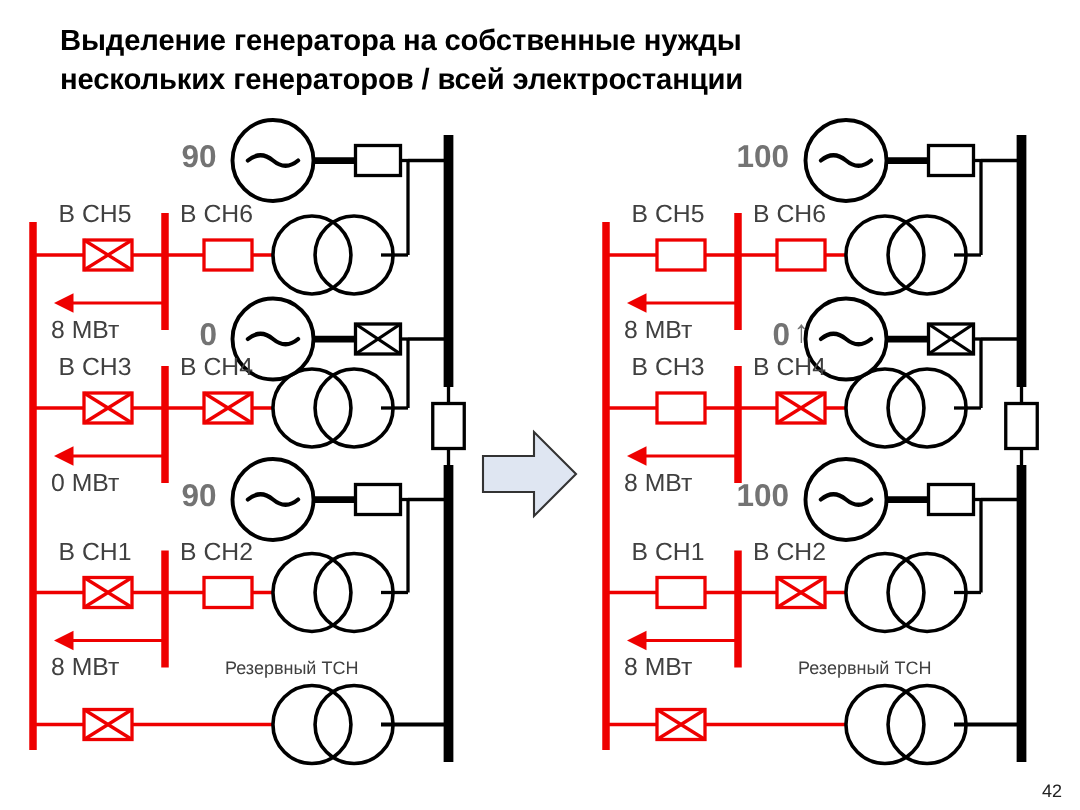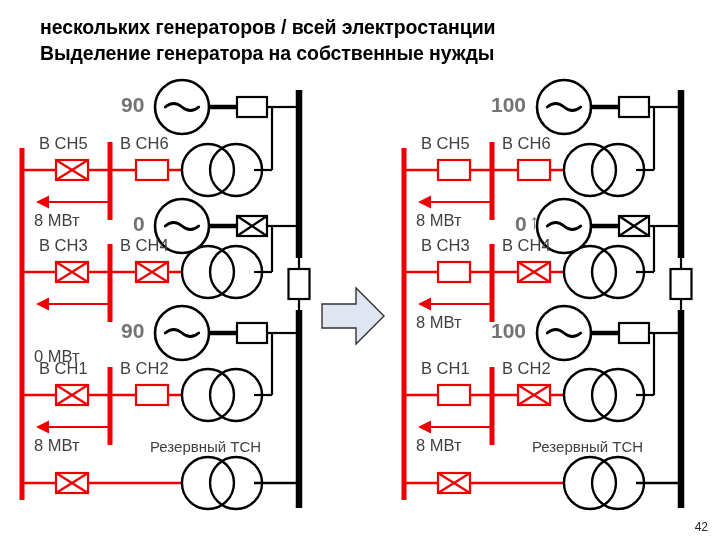--- a/index.html
+++ b/index.html
@@ -25,21 +25,21 @@
 
   svg.diagram{position:absolute;left:0;top:0;width:720px;height:540px;}
 
   .lbl{
     position:absolute;
     font-size:16.5px;
     color:#404040;
     white-space:nowrap;
     font-family:"Liberation Sans", sans-serif;
   }
-  .lbl.small{font-size:15px;}
+  .lbl.small{font-size:12px;}
   .num{
     position:absolute;
     font-size:21px;
     color:#737373;
     font-weight:bold;
     white-space:nowrap;
     font-family:Liberation Sans, sans-serif;
   }
   .pageno{
     position:absolute;
@@ -48,22 +48,22 @@
     color:#222;
     margin-top:28px;
   }
 </style>
 </head>
 <body>
 
 <div id="stage">
 
   <div class="title">
+    <div>Выделение генератора на собственные нужды</div>
     <div>нескольких генераторов / всей электростанции</div>
-    <div>Выделение генератора на собственные нужды</div>
   </div>
 
   <svg class="diagram" id="svg-root" viewBox="0 0 720 540">
       <line x1="299" y1="90" x2="299" y2="258" stroke="#000000" stroke-width="6.5"></line>
       <line x1="299" y1="310" x2="299" y2="508" stroke="#000000" stroke-width="6.5"></line>
       <line x1="299" y1="258" x2="299" y2="269" stroke="#000" stroke-width="2.2"></line>
       <line x1="299" y1="298" x2="299" y2="310" stroke="#000" stroke-width="2.2"></line>
       <g>
         <rect x="288.5" y="269" width="21" height="30" fill="#ffffff" stroke="#000" stroke-width="2.2"></rect>
       </g>
@@ -284,21 +284,21 @@
       <line x1="636" y1="483" x2="681" y2="483" stroke="#000" stroke-width="2.6"></line>
       <path d="M 322 304 L 356 304 L 356 288 L 384 316 L 356 344 L 356 328 L 322 328 Z" fill="#dfe6f2" stroke="#333333" stroke-width="1.4" stroke-linejoin="miter"></path>
     </svg>
 
   <div id="overlay">
       <div class="lbl" style="left: 39px; top: 134px;">В СН5</div>
       <div class="lbl" style="left: 120px; top: 134px;">В СН6</div>
       <div class="lbl" style="left: 34px; top: 211px;">8 МВт</div>
       <div class="lbl" style="left: 39px; top: 236px;">В СН3</div>
       <div class="lbl" style="left: 120px; top: 236px;">В СН4</div>
-      <div class="lbl" style="left: 34px; top: 313px; margin-top: 34px;">0 МВт</div>
+      <div class="lbl" style="left: 34px; top: 313px;">0 МВт</div>
       <div class="lbl" style="left: 39px; top: 359px;">В СН1</div>
       <div class="lbl" style="left: 120px; top: 359px;">В СН2</div>
       <div class="lbl" style="left: 34px; top: 436px;">8 МВт</div>
       <div class="num" style="left: 121px; top: 93px;">90</div>
       <div class="num" style="left: 133px; top: 212px;">0</div>
       <div class="num" style="left: 121px; top: 319px;">90</div>
       <div class="lbl small" style="left: 150px; top: 438px;">Резервный ТСН</div>
       <div class="lbl" style="left: 421px; top: 134px;">В СН5</div>
       <div class="lbl" style="left: 502px; top: 134px;">В СН6</div>
       <div class="lbl" style="left: 416px; top: 211px;">8 МВт</div>

